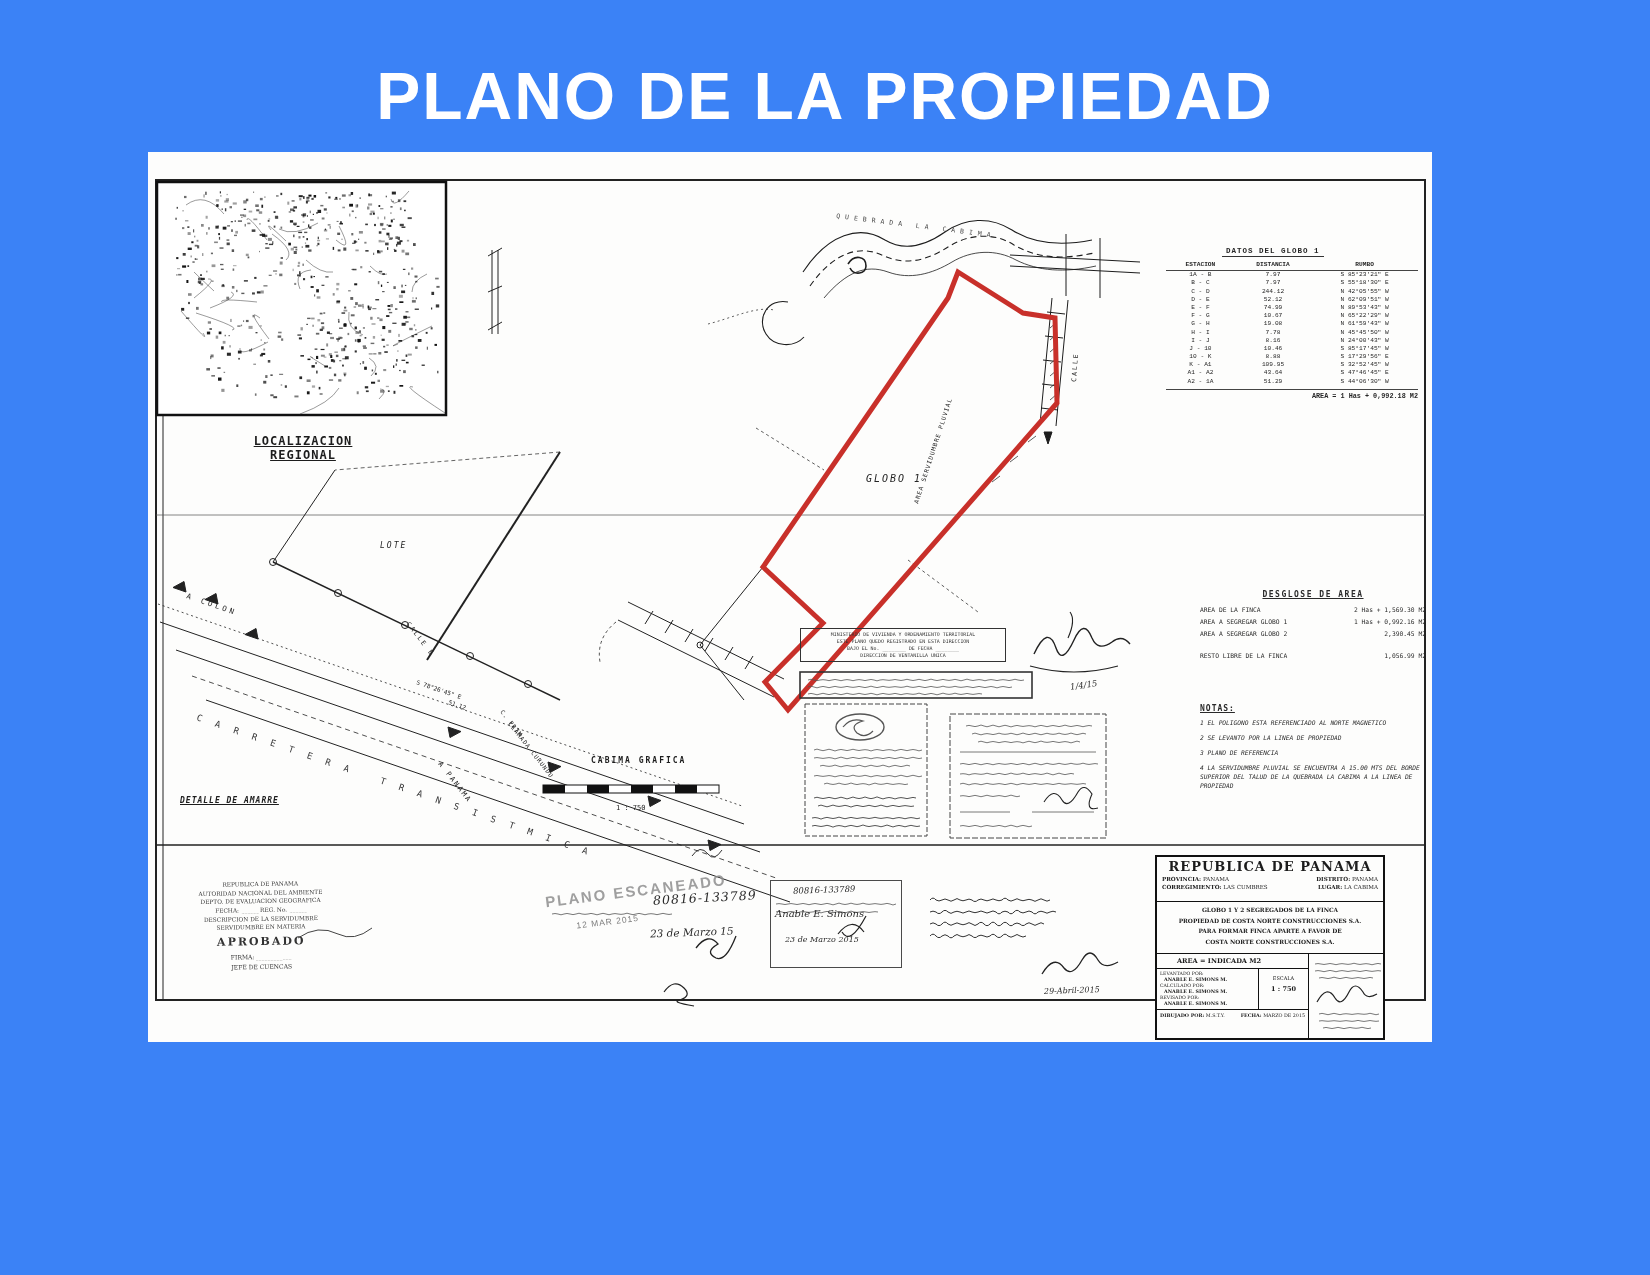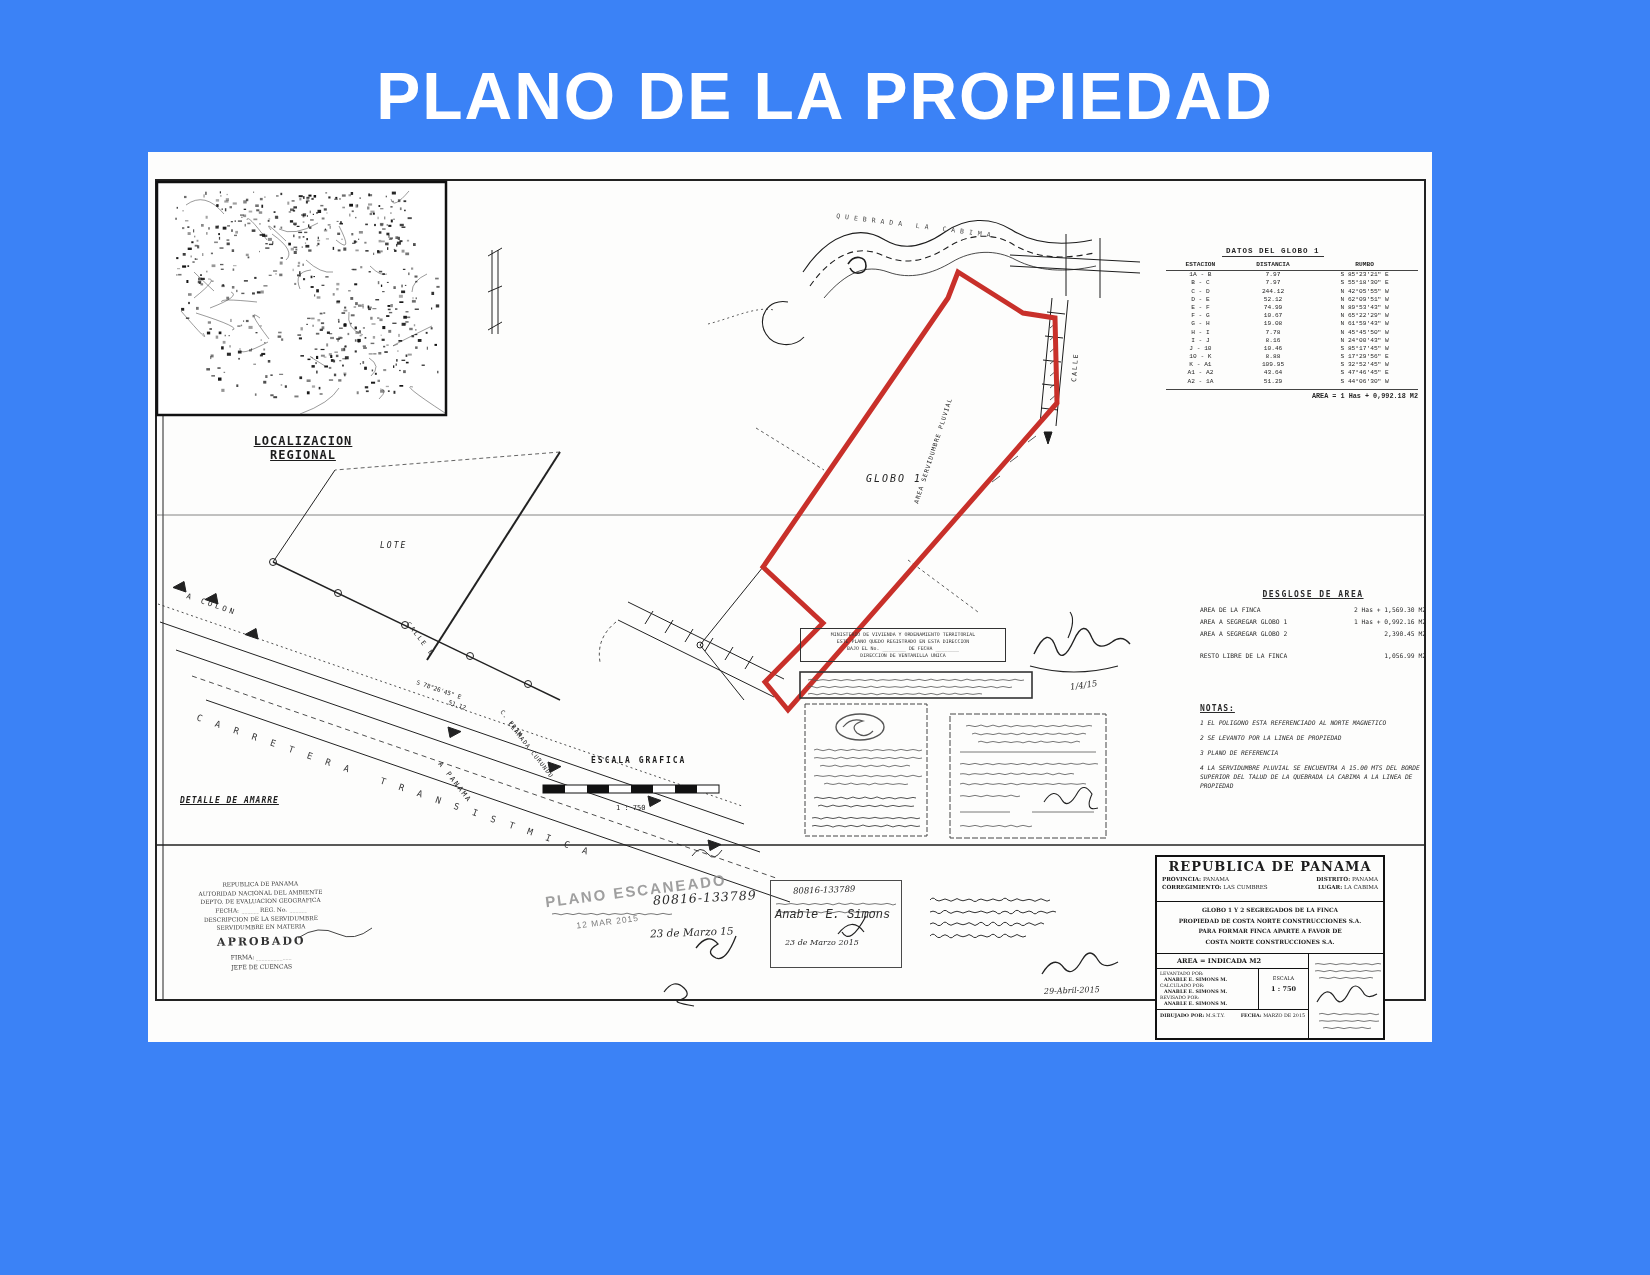--- a/index.html
+++ b/index.html
@@ -50,21 +50,21 @@
   
   .hand{font-family:"DejaVu Serif",serif;font-style:italic;color:#2b2b2b;}
   .hw-num{left:505px;top:738px;font-size:12.5px;transform:rotate(-3deg);letter-spacing:1px;}
   .hw-date{left:502px;top:774px;font-size:10.5px;transform:rotate(-2deg);}
   .hw-approval{left:896px;top:834px;font-size:8px;transform:rotate(-2deg);}
   .hw-flourish-date{left:922px;top:528px;font-size:8.5px;transform:rotate(-8deg);}
   
   .registro{left:622px;top:728px;width:132px;height:88px;border:1.2px solid #4a4a4a;
     padding:3px 4px;box-sizing:border-box;}
   .registro .rg-num{font-size:8.5px;transform:rotate(-2deg);margin-left:18px;}
-  .registro .rg-name{font-size:12px;margin-top:14px;font-family:Liberation Mono, monospace;}
+  .registro .rg-name{font-size:10px;margin-top:14px;}
   .registro .rg-date{font-size:8px;margin-top:16px;margin-left:10px;}
   
   .miviot{left:652px;top:476px;width:206px;border:1.4px solid #333;padding:2px 3px;
     text-align:center;box-sizing:border-box;}
   .miviot div{font-size:4.9px;line-height:1.45;color:#333;font-family:"DejaVu Sans Mono",monospace;}
   
   .tblock{left:1007px;top:703px;width:230px;height:185px;border:2px solid #111;
     box-sizing:border-box;background:#fdfdfc;font-family:"DejaVu Serif",serif;color:#1c1c1c;}
   .tb-top{height:45px;border-bottom:1px solid #111;padding:2px 5px;box-sizing:border-box;}
   .tb-country{text-align:center;font-size:13px;font-weight:bold;letter-spacing:1px;}
@@ -995,21 +995,21 @@
             <span>AREA A SEGREGAR GLOBO 2</span>
             <span>2,390.45 M2</span>
           </div>
         </div>
       <div class="dg-row dg-resto">
         <span>RESTO LIBRE DE LA FINCA</span>
         <span>1,056.99 M2</span>
       </div>
     </div>
 
-    <div class="abs scale-label">ESCALA GRAFICA</div>
+    <div class="abs scale-label">CABIMA GRAFICA</div>
     <div class="abs scale-ratio">1 : 750</div>
     <div class="abs detalle">DETALLE DE AMARRE</div>
 
     <div class="abs anam">
       <div id="anam-lines">
           <div>REPUBLICA DE PANAMA</div>
           <div>AUTORIDAD NACIONAL DEL AMBIENTE</div>
           <div>DEPTO. DE EVALUACION GEOGRAFICA</div>
           <div>FECHA: ______   REG. No. ______</div>
           <div>DESCRIPCION DE LA SERVIDUMBRE</div>

